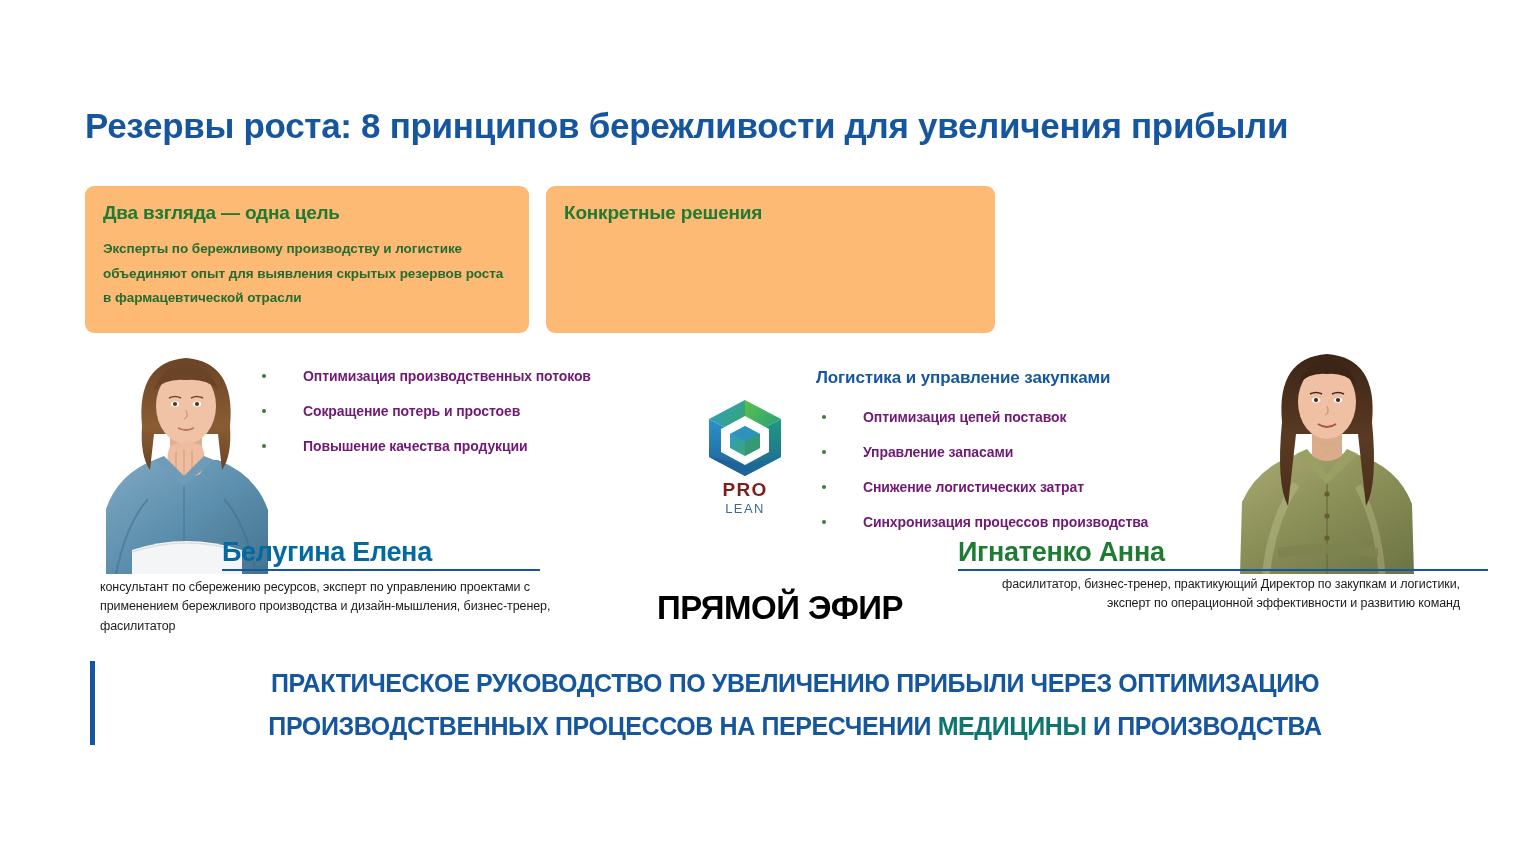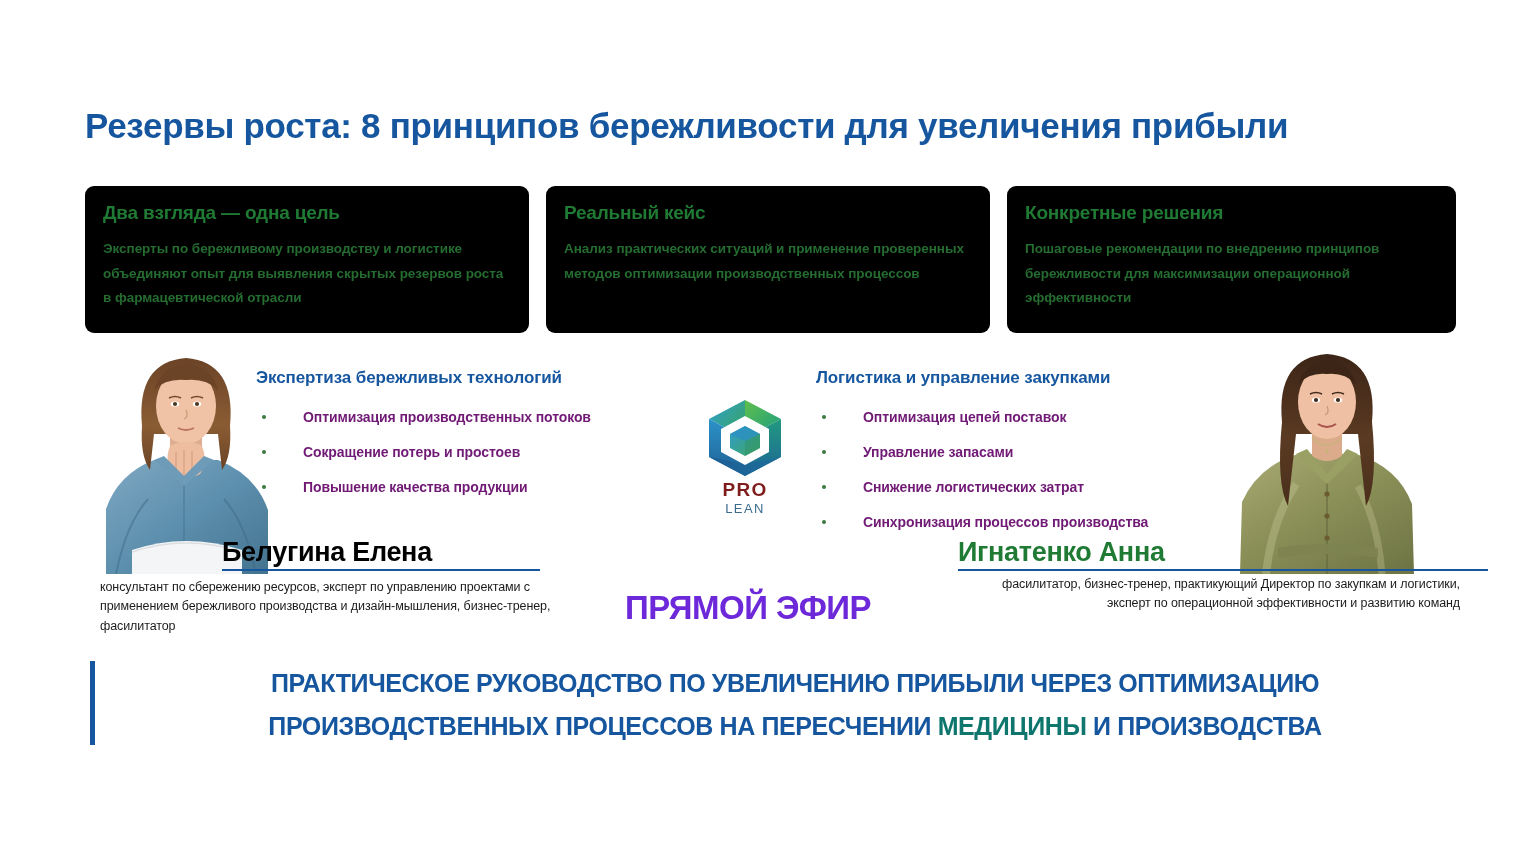--- a/index.html
+++ b/index.html
@@ -36,21 +36,21 @@
   
   .cards {
     position: absolute;
     left: 85px;
     top: 186px;
     width: 1371px;
     display: flex;
     gap: 17px;
   }
   .card {
-    background: #000000;
+    background: #fdba74;
     border-radius: 9px;
     padding: 16px 18px 14px 18px;
     box-sizing: border-box;
     min-height: 147px;
   }
   .card-1 { width: 444px; }
   .card-2 { width: 444px; }
   .card-3 { width: 449px; }
   .card-title {
     color: #1f7a33;
@@ -152,21 +152,21 @@
   .name-block { position: absolute; }
   .name-left  { left: 222px; top: 538px; width: 320px; }
   .name-right { left: 958px; top: 538px; width: 530px; }
   .presenter-name {
     font-size: 27px;
     font-weight: bold;
     letter-spacing: -0.3px;
     line-height: 1.05;
     white-space: nowrap;
   }
-  .name-left .presenter-name  { color: #000000; }
+  .name-left .presenter-name  { color: #0369a1; }
   .name-right .presenter-name { color: #1f7a33; }
   .name-rule {
     height: 2px;
     background: #15569f;
     margin-top: 3px;
   }
   .name-left .name-rule  { width: 318px; }
   .name-right .name-rule { width: 530px; }
 
   .bio {
@@ -175,27 +175,27 @@
     color: #1b1b1b;
     line-height: 1.55;
     letter-spacing: -0.1px;
   }
   .bio-left  { left: 100px; top: 578px; width: 460px; text-align: left; }
   .bio-right { left: 980px; top: 575px; width: 480px; text-align: right; }
 
   
   .live-label {
     position: absolute;
-    left: 598px;
+    left: 630px;
     top: 589px;
     width: 300px;
     text-align: center;
     font-size: 33px;
     font-weight: bold;
-    color: #6d28d9;
+    color: #000000;
     letter-spacing: -0.5px;
     white-space: nowrap;
   }
 
   
   .banner-bar {
     position: absolute;
     left: 90px;
     top: 661px;
     width: 5px;
@@ -224,27 +224,22 @@
 
 <div id="slide">
 
   <div class="main-title">Резервы роста: 8 принципов бережливости для увеличения прибыли</div>
 
   <div class="cards">
     <div class="card card-1">
       <div class="card-title">Два взгляда — одна цель</div>
       <div class="card-body">Эксперты по бережливому производству и логистике объединяют опыт для выявления скрытых резервов роста в фармацевтической отрасли</div>
     </div>
-    <div class="card card-2">
-      <div class="card-title">Реальный кейс</div>
-      <div class="card-body">Анализ практических ситуаций и применение проверенных методов оптимизации производственных процессов</div>
-    </div>
     <div class="card card-3">
       <div class="card-title">Конкретные решения</div>
-      <div class="card-body">Пошаговые рекомендации по внедрению принципов бережливости для максимизации операционной эффективности</div>
     </div>
   </div>
 
   <div class="photo photo-left">
     <svg width="180" height="240" viewBox="0 0 180 240" xmlns="http://www.w3.org/2000/svg" aria-hidden="true">
       <defs>
         <linearGradient id="shirtL" x1="0" y1="0" x2="1" y2="1">
           <stop offset="0%" stop-color="#7fa8c2"></stop>
           <stop offset="50%" stop-color="#5d90ae"></stop>
           <stop offset="100%" stop-color="#44738f"></stop>
@@ -338,21 +333,20 @@
       <path d="M86 90 Q95 96 104 90" stroke="#a8534c" stroke-width="2" fill="none"></path>
 
       <path d="M80 104 Q95 118 110 104" stroke="#c9b37a" stroke-width="1.3" fill="none"></path>
       <circle cx="95" cy="117" r="2" fill="#c9b37a"></circle>
 
       <path d="M64 120 L95 150 L126 120 L115 115 L95 140 L75 115 Z" fill="#9aa063"></path>
     </svg>
   </div>
 
   <div class="expertise exp-left">
-    <div class="exp-title">Экспертиза бережливых технологий</div>
     <ul class="exp-list">
       <li class="exp-item">
         <span class="exp-bullet"></span>
         <span>Оптимизация производственных потоков</span>
       </li>
       <li class="exp-item">
         <span class="exp-bullet"></span>
         <span>Сокращение потерь и простоев</span>
       </li>
       <li class="exp-item">

